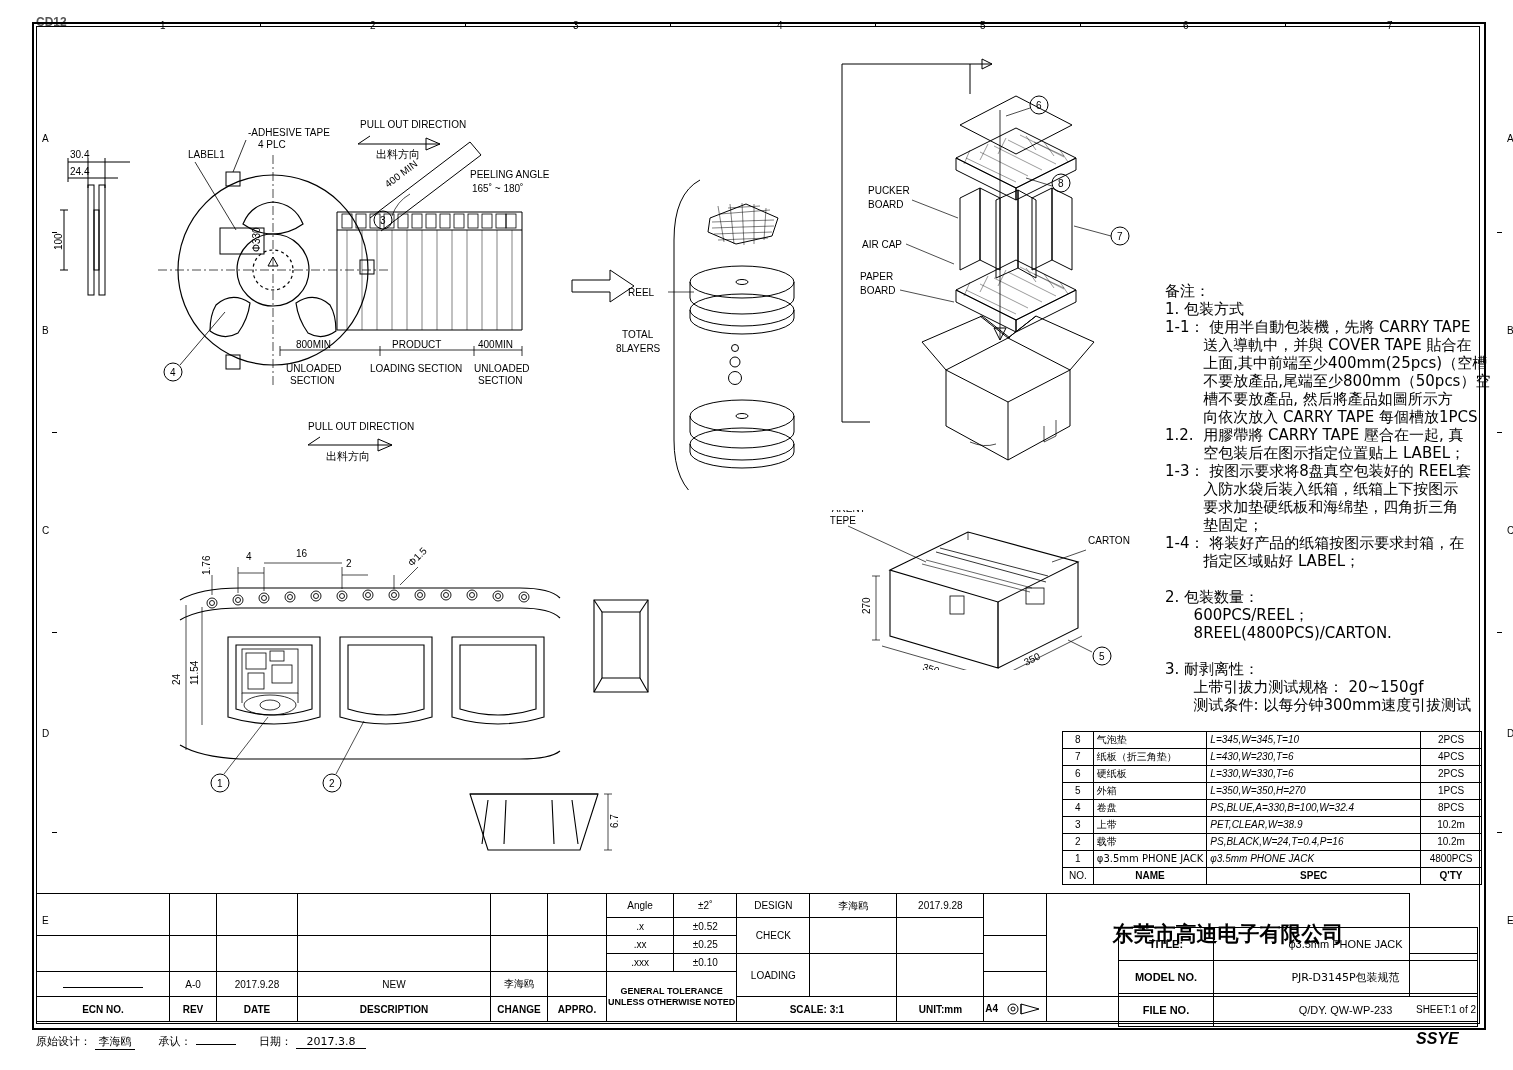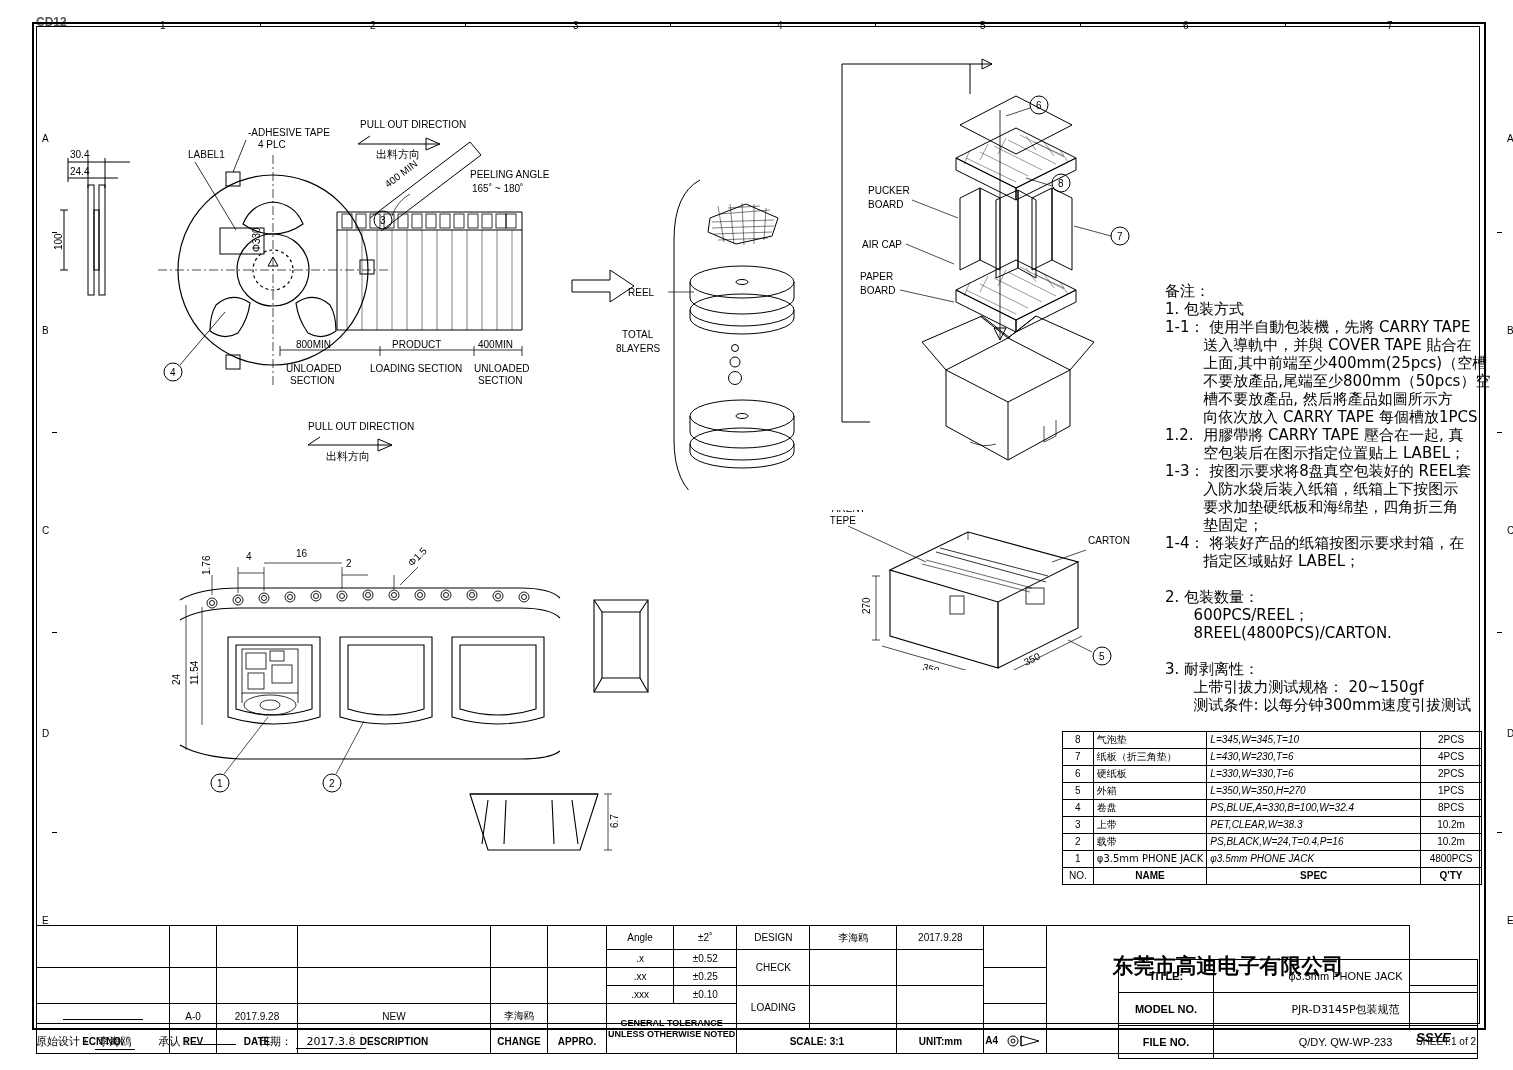--- a/index.html
+++ b/index.html
@@ -13,21 +13,21 @@
   #innerframe{position:absolute;left:36px;top:26px;width:1442px;height:996px;border:1px solid #000;}
   .zone{position:absolute;font-size:10px;font-family:"Liberation Sans",sans-serif;}
   
   #partslist{position:absolute;left:1062px;top:731px;width:420px;border-collapse:collapse;font-size:10px;}
   #partslist td{border:1px solid #000;padding:0 3px;height:16px;line-height:16px;white-space:nowrap;}
   .c-no{width:26px;text-align:center;}
   .c-name{width:92px;}
   .c-spec{width:230px;font-style:italic;}
   .c-qty{width:58px;text-align:center;}
   
-  #titleblock{position:absolute;left:36px;top:893px;width:1442px;height:129px;margin-top:32px;}
+  #titleblock{position:absolute;left:36px;top:893px;width:1442px;height:129px;}
   #titleblock table{border-collapse:collapse;font-size:10px;}
   #titleblock td{border:1px solid #000;text-align:center;vertical-align:middle;white-space:nowrap;}
   .note{position:absolute;left:1165px;top:282px;width:310px;font-size:15px;line-height:18px;}
   svg{display:block;}
   .footer{position:absolute;left:36px;top:1034px;font-size:11px;}
   .footer span{margin-right:4px;}
   .ul{border-bottom:1px solid #000;display:inline-block;min-width:40px;text-align:center;}
 </style>
 </head>
 <body>
@@ -542,21 +542,21 @@
         </tr>
         <tr>
           <td class="c-no">4</td>
           <td class="c-name" style="font-family:'DejaVu Sans',sans-serif;">卷盘</td>
           <td class="c-spec">PS,BLUE,A=330,B=100,W=32.4</td>
           <td class="c-qty">8PCS</td>
         </tr>
         <tr>
           <td class="c-no">3</td>
           <td class="c-name" style="font-family:'DejaVu Sans',sans-serif;">上带</td>
-          <td class="c-spec">PET,CLEAR,W=38.3</td>
+          <td class="c-spec">PET,CLEAR,W=38.9</td>
           <td class="c-qty">10.2m</td>
         </tr>
         <tr>
           <td class="c-no">2</td>
           <td class="c-name" style="font-family:'DejaVu Sans',sans-serif;">载带</td>
           <td class="c-spec">PS,BLACK,W=24,T=0.4,P=16</td>
           <td class="c-qty">10.2m</td>
         </tr>
         <tr>
           <td class="c-no">1</td>
@@ -674,15 +674,15 @@
       </tbody>
         </table>
     </div>
   </div>
 
   <div class="footer" style="font-family:'DejaVu Sans',sans-serif;">
     <span>原始设计：</span><span class="ul">李海鸥</span>
     <span style="margin-left:16px;">承认：</span><span class="ul"></span>
     <span style="margin-left:16px;">日期：</span><span class="ul" style="min-width:70px;">2017.3.8</span>
   </div>
-  <div class="abs" style="left:1416px;top:1030px;font-size:13px;font-style:italic;font-weight:bold;">SSYE</div>
+  <div class="abs" style="left:1416px;top:1030px;font-size:16px;font-style:italic;font-weight:bold;">SSYE</div>
 
 </div>
 
 </body></html>

